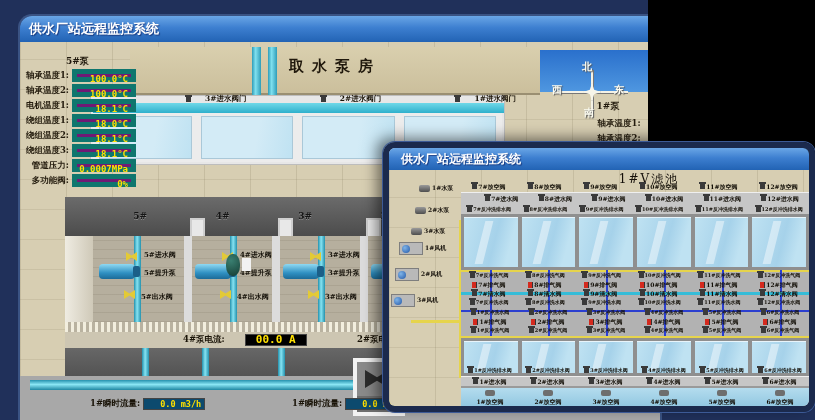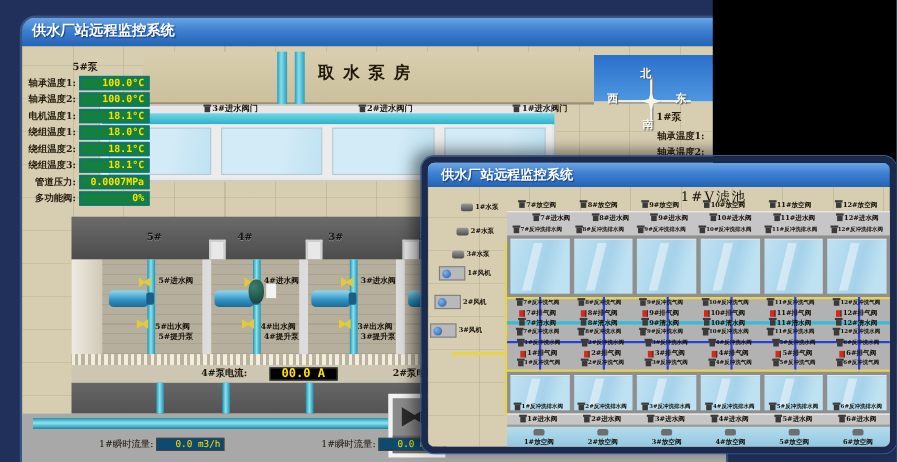--- a/index.html
+++ b/index.html
@@ -25,27 +25,27 @@
   .sky{position:absolute;left:512px;top:8px;width:128px;height:42px;background:linear-gradient(#2a70cc,#4f97e0);}
   .wall{position:absolute;left:110px;top:5px;width:410px;height:48px;background:linear-gradient(#d9cfae,#cbbf9c);border-bottom:2px solid #9a8f72;}
   .sign{position:absolute;left:0;right:0;top:10px;text-align:center;font-size:15px;font-weight:bold;letter-spacing:8px;color:#20180c;}
   .pipecol{position:absolute;top:5px;width:9px;height:48px;background:linear-gradient(90deg,#2e9cb8,#7fe0ef 40%,#2e9cb8);}
 
   
   .readings{position:absolute;left:2px;top:26px;width:136px;}
   .pumptag{position:absolute;left:46px;top:13px;font-size:9px;font-weight:bold;color:#20180c;}
   .rrow{height:15px;display:flex;align-items:center;}
   .rlabel{width:50px;text-align:right;font-size:8.5px;color:#241c0e;font-weight:bold;padding-right:3px;white-space:nowrap;}
-  .rvalue{width:64px;height:13px;background:#15803d;border:2px solid #0f766e;color:#ffe000;font-size:9px;line-height:11px;text-align:right;padding-right:3px;font-family:"DejaVu Sans Mono",monospace;font-weight:bold;}
+  .rvalue{width:64px;height:13px;background:#701a75;border:5px solid #0f766e;color:#ffe000;font-size:9px;line-height:11px;text-align:right;padding-right:3px;font-family:"DejaVu Sans Mono",monospace;font-weight:bold;}
 
   
   .intake{position:absolute;left:70px;top:53px;width:415px;height:70px;background:#e7e7e7;border:1px solid #bdbdbd;}
   .intake-water{position:absolute;left:2px;top:7px;width:411px;height:10px;background:linear-gradient(#6fd8e8,#2fb0cc);}
   .intake-valves{position:absolute;left:95px;top:-2px;width:330px;display:flex;justify-content:space-between;}
-  .ivalve{display:flex;align-items:center;gap:2px;font-size:7.5px;font-weight:bold;color:#1a1307;white-space:nowrap;}
+  .ivalve{display:flex;align-items:center;gap:14px;font-size:7.5px;font-weight:bold;color:#1a1307;white-space:nowrap;}
   .channels{position:absolute;left:2px;top:17px;right:2px;bottom:2px;display:flex;gap:9px;padding:3px 6px;background:#ececec;}
   .channel{flex:1;background:linear-gradient(100deg,#d3ebf6 60%,#bfe2f2);border:1px solid #aac8d8;}
 
   
   .compass{position:absolute;left:530px;top:18px;width:86px;height:62px;color:#fdfdf2;text-shadow:1px 1px 1px #555;}
   .compass span{position:absolute;font-size:10px;font-weight:bold;}
   .c-n{left:32px;top:0;} .c-w{left:2px;top:23px;} .c-s{left:34px;top:46px;} .c-e{left:64px;top:23px;}
   .c-h{position:absolute;left:6px;top:31px;width:72px;height:2px;background:#f4f2e6;box-shadow:0 1px 0 #777;}
   .c-v{position:absolute;left:41px;top:10px;width:2px;height:44px;background:#f4f2e6;box-shadow:1px 0 0 #777;}
   .c-star{position:absolute;left:33px;top:23px;width:18px;height:18px;background:#f7f5ea;clip-path:polygon(50% 0,62% 38%,100% 50%,62% 62%,50% 100%,38% 62%,0 50%,38% 38%);box-shadow:1px 1px 1px #666;}
@@ -61,37 +61,37 @@
   .leftwall{position:absolute;left:45px;top:194px;width:28px;height:86px;background:linear-gradient(90deg,#efece2,#cfc9b8);}
   .bays{position:absolute;left:76px;top:194px;display:flex;}
   .bay{position:relative;width:88px;height:86px;}
   .bay + .bay{border-left:8px solid #dcdcdc;}
   .bay .vpipe{position:absolute;left:38px;top:0;width:7px;height:86px;background:linear-gradient(90deg,#2491ad,#86e3f2 45%,#2491ad);}
   .yvalve{position:absolute;width:11px;height:9px;background:#e3ca36;clip-path:polygon(0 0,50% 40%,100% 0,100% 100%,50% 60%,0 100%);}
   .yv-top{left:30px;top:16px;} .yv-bot{left:28px;top:54px;}
   .pumpbody{position:absolute;left:3px;top:28px;width:36px;height:15px;border-radius:4px;background:linear-gradient(#8fd9f2,#2f90c2 60%,#1c6b98);}
   .pumpbody:after{content:"";position:absolute;right:-5px;top:2px;width:7px;height:11px;background:#1b5f88;border-radius:2px;}
   .blabel{position:absolute;font-size:7px;font-weight:bold;color:#141008;white-space:nowrap;}
-  .bl-in{left:48px;top:14px;} .bl-pump{left:48px;top:32px;margin-top:33px;} .bl-out{left:45px;top:56px;}
+  .bl-in{left:48px;top:14px;} .bl-pump{left:48px;top:32px;} .bl-out{left:45px;top:56px;}
   .tealtank{position:absolute;left:206px;top:212px;width:14px;height:22px;border-radius:45%;background:radial-gradient(circle at 35% 30%,#3a7f71,#143c33);}
   .tealtank:after{content:"";position:absolute;left:16px;top:4px;width:9px;height:13px;background:#f2f2f2;}
   .hatch{position:absolute;left:45px;top:280px;width:591px;height:10px;background:repeating-linear-gradient(90deg,#f2eede 0 3px,#b9b2a0 3px 6px);}
   .currentrow{position:absolute;left:45px;top:290px;width:591px;height:16px;background:#cdc6b2;}
   .cur{position:absolute;display:flex;align-items:center;gap:20px;font-size:8.5px;font-weight:bold;color:#1a1408;}
   .curval{width:62px;height:12px;background:#000;border:1px solid #444;color:#ffe000;text-align:center;font-size:11px;line-height:10px;font-family:"DejaVu Sans Mono",monospace;}
   .base{position:absolute;left:45px;top:306px;width:591px;height:28px;background:linear-gradient(#676767,#535353);}
 
   
   .apron{position:absolute;left:0;top:334px;width:640px;height:44px;background:#a8a8a8;}
   .hpipe{position:absolute;left:10px;top:4px;width:626px;height:10px;background:linear-gradient(#2491ad,#8ae6f4 45%,#1f87a2);}
   .stub{position:absolute;width:7px;height:28px;top:-28px;background:linear-gradient(90deg,#2491ad,#86e3f2 45%,#2491ad);}
   .meter{position:absolute;left:333px;top:-18px;width:52px;height:58px;background:#8a8a8a;border:4px solid #f2f2f2;}
   .meter .mx{position:absolute;left:8px;top:8px;width:24px;height:18px;background:#2c2c2c;clip-path:polygon(0 0,50% 40%,100% 0,100% 100%,50% 60%,0 100%);}
   .meter .mbot{position:absolute;left:0;bottom:0;width:100%;height:16px;background:#6f6f6f;}
-  .flow{position:absolute;display:flex;align-items:center;gap:3px;font-size:8.5px;font-weight:normal;color:#1a1408;top:22px;}
+  .flow{position:absolute;display:flex;align-items:center;gap:3px;font-size:8.5px;font-weight:bold;color:#1a1408;top:22px;}
   .flowval{width:62px;height:12px;background:#0c4a6e;border:1px solid #444;color:#ffe000;text-align:right;padding-right:3px;font-size:8.5px;line-height:10px;font-family:"DejaVu Sans Mono",monospace;}
 
   
   .ftitle{position:absolute;left:170px;top:1px;width:180px;text-align:center;font-size:12px;font-weight:normal;color:#15100a;letter-spacing:2px;}
   .equip{position:absolute;left:0;top:10px;width:78px;height:150px;}
   .epump{position:absolute;display:flex;align-items:center;gap:2px;font-size:6px;font-weight:bold;color:#15100a;white-space:nowrap;}
   .epump .pg{width:11px;height:7px;background:linear-gradient(#9a9a9a,#4e4e4e);border-radius:2px;}
   .blower{position:absolute;display:flex;align-items:center;gap:2px;font-size:6px;font-weight:bold;color:#15100a;white-space:nowrap;}
   .blower .bg{width:24px;height:13px;background:#b9b9b9;border:1px solid #7e7e7e;position:relative;}
   .blower .bg:after{content:"";position:absolute;left:2px;top:2px;width:8px;height:8px;border-radius:50%;background:radial-gradient(circle at 35% 35%,#7fb4e8,#2257a8);}

